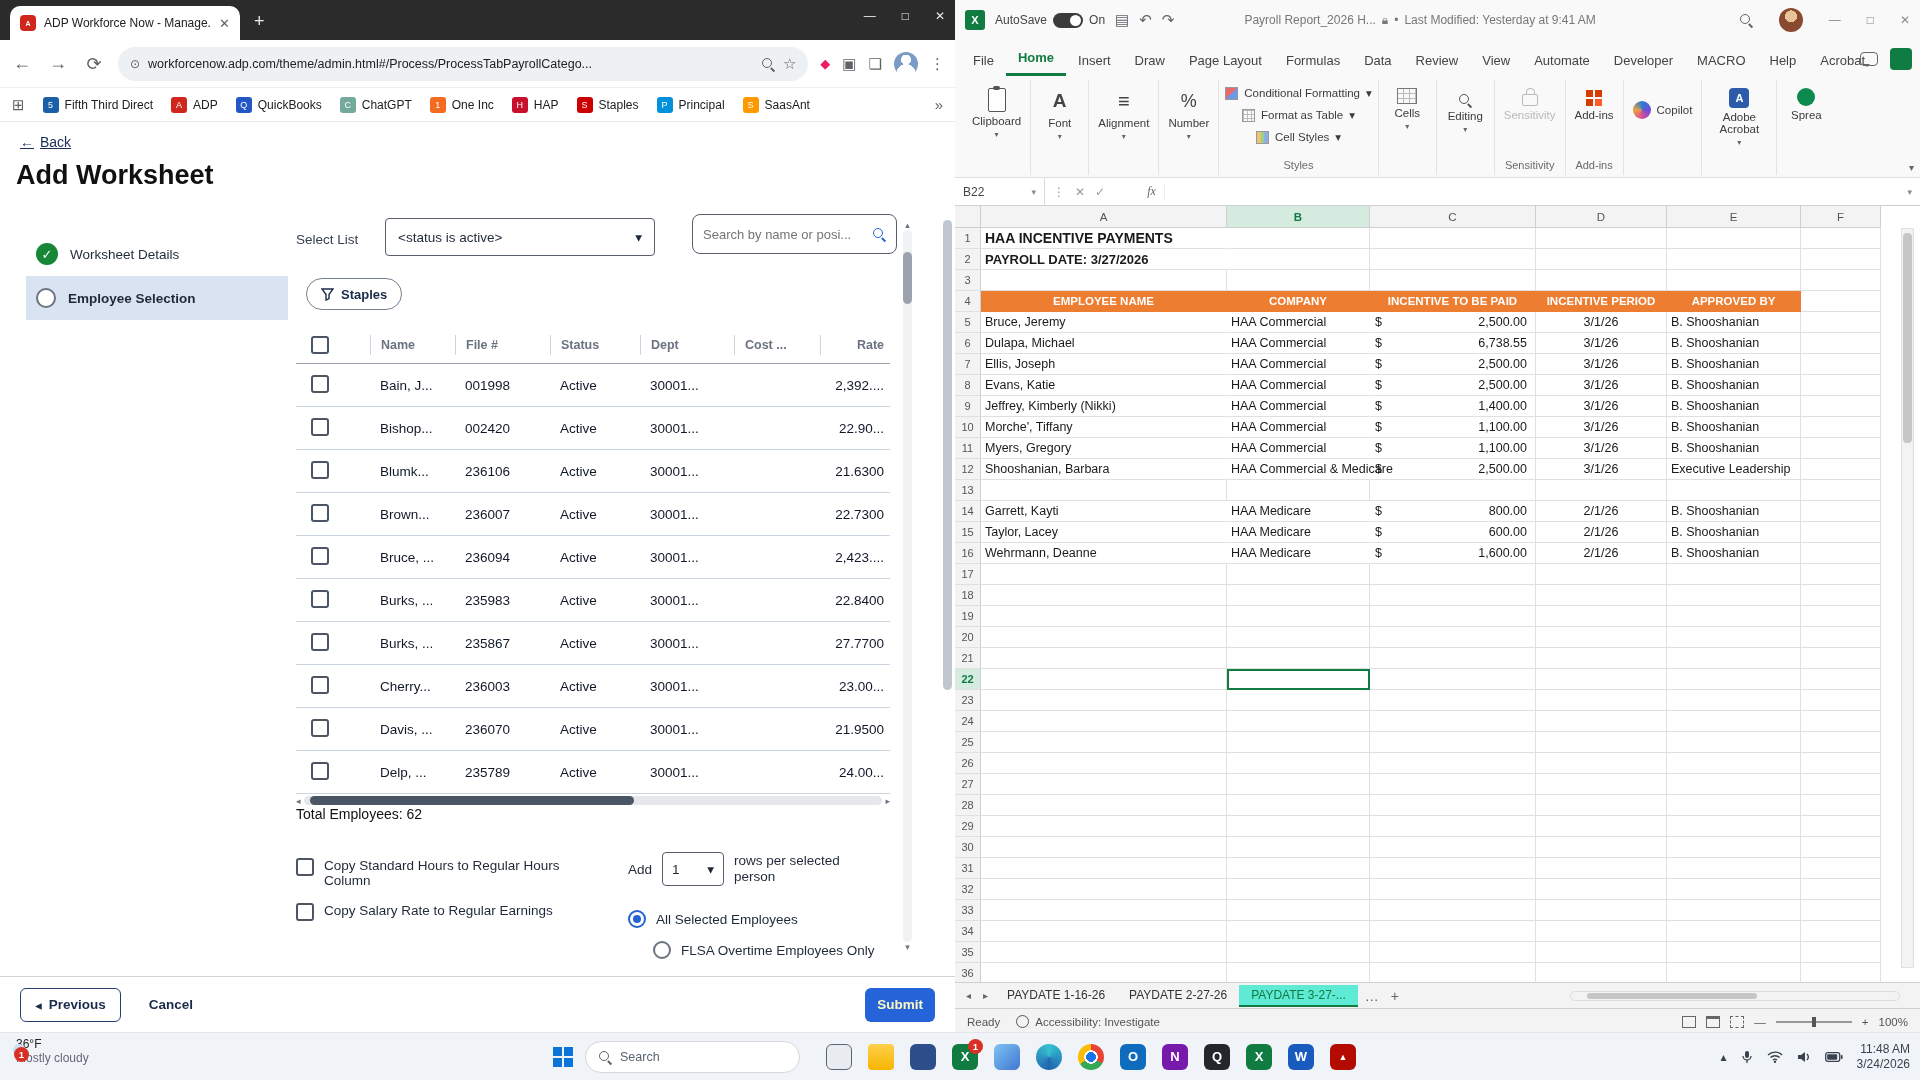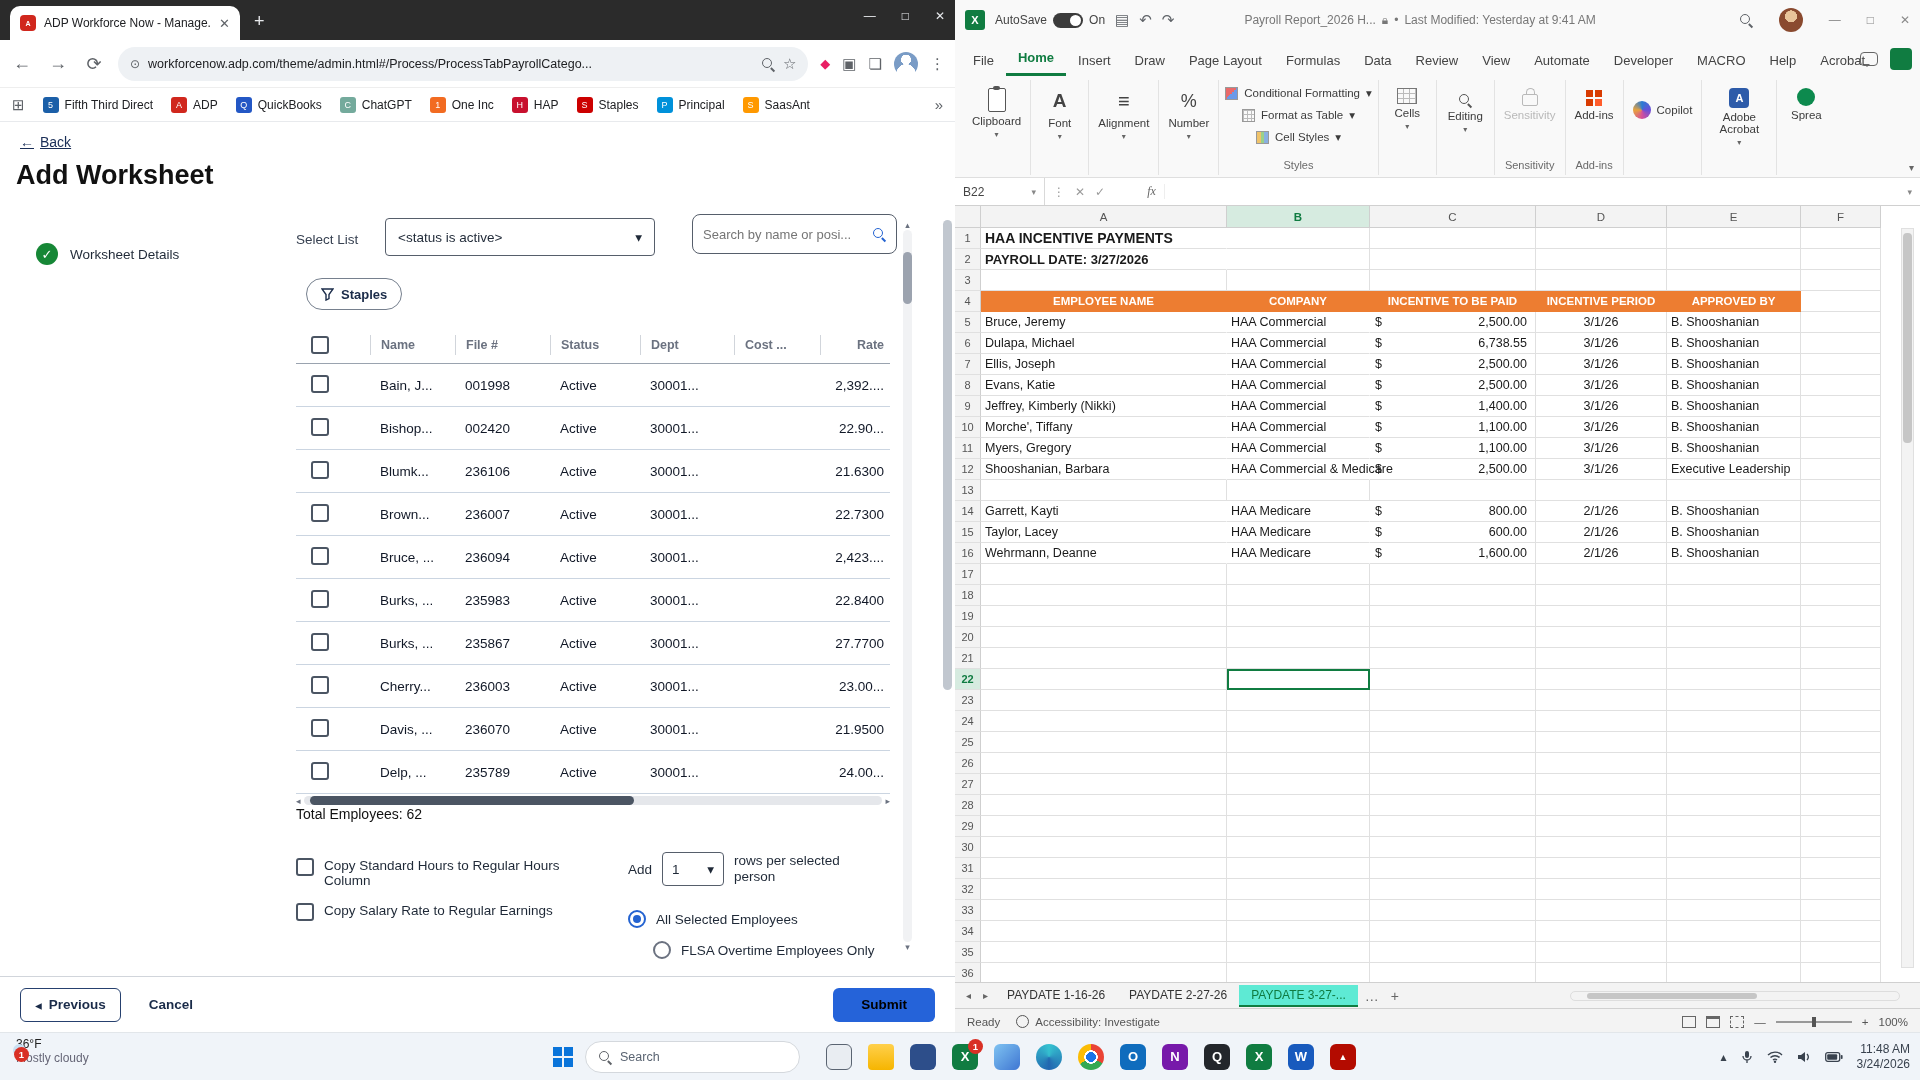--- a/index.html
+++ b/index.html
@@ -68,21 +68,21 @@
   .addrow{position:absolute;left:628px;top:730px;display:flex;align-items:center;gap:10px;font-size:13.5px;}
   .adddd{width:62px;height:34px;border:1px solid #565e6b;border-radius:4px;display:flex;align-items:center;justify-content:space-between;padding:0 9px;}
   .rowsper{width:128px;line-height:1.15;}
   .radio{position:absolute;left:628px;display:flex;align-items:center;gap:10px;font-size:13.5px;}
   .rdot{width:18px;height:18px;border-radius:50%;border:2px solid #6b7280;background:#fff;}
   .rdot.on{border-color:#2463d1;position:relative;}
   .rdot.on::after{content:"";position:absolute;left:3px;top:3px;width:8px;height:8px;border-radius:50%;background:#2463d1;}
   .pfooter{position:absolute;left:0;bottom:0;width:100%;height:56px;border-top:1px solid #d1d5db;display:flex;align-items:center;padding:0 20px;gap:28px;}
   .btn-prev{height:34px;border:1px solid #26406e;border-radius:6px;color:#1a2b49;font-weight:600;display:flex;align-items:center;gap:7px;padding:0 14px;background:#fff;font-size:13.5px;}
   .btn-cancel{color:#1a2b49;font-weight:600;font-size:13.5px;}
-  .btn-submit{margin-left:auto;height:34px;background:#2563d9;color:#000000;border-radius:6px;display:flex;align-items:center;padding:0 28px;font-weight:600;font-size:13.5px;}
+  .btn-submit{margin-left:auto;height:34px;background:#2563d9;color:#fef9c3;border-radius:6px;display:flex;align-items:center;padding:0 12px;font-weight:600;font-size:13.5px;}
   .funnel{width:13px;height:13px;}
 
   
   .excel{position:absolute;left:955px;top:0;width:965px;height:1032px;background:#f9f9f9;}
   .xtitle{height:40px;display:flex;align-items:center;padding:0 10px;gap:10px;font-size:12px;color:#777;}
   .xlogo{width:20px;height:20px;border-radius:3px;background:#107C41;color:#fff;font-size:11px;font-weight:bold;display:flex;align-items:center;justify-content:center;}
   .autosave{display:flex;align-items:center;gap:6px;color:#444;}
   .toggle{width:30px;height:15px;border-radius:8px;background:#3b3b3b;position:relative;}
   .toggle::after{content:"";position:absolute;right:2px;top:2px;width:11px;height:11px;border-radius:50%;background:#fff;}
   .xttl{display:flex;align-items:center;gap:6px;margin-left:60px;white-space:nowrap;}
@@ -284,20 +284,24 @@
       <a class="back">
         <span>←</span>
         <span>Back</span>
       </a>
       <div class="ptitle">Add Worksheet</div>
 
       <div class="steps">
         <div class="step">
           <span class="ckc">✓</span>
           <span>Worksheet Details</span>
+        </div>
+        <div class="step active">
+          <span class="oc"></span>
+          <span>Employee Selection</span>
         </div>
       </div>
 
       <div class="sl-label">Select List</div>
       <div class="sl-dd">
         <span>&lt;status is active&gt;</span>
         <span>▾</span>
       </div>
       <div class="srch">
         <input placeholder="Search by name or posi..." style="">

